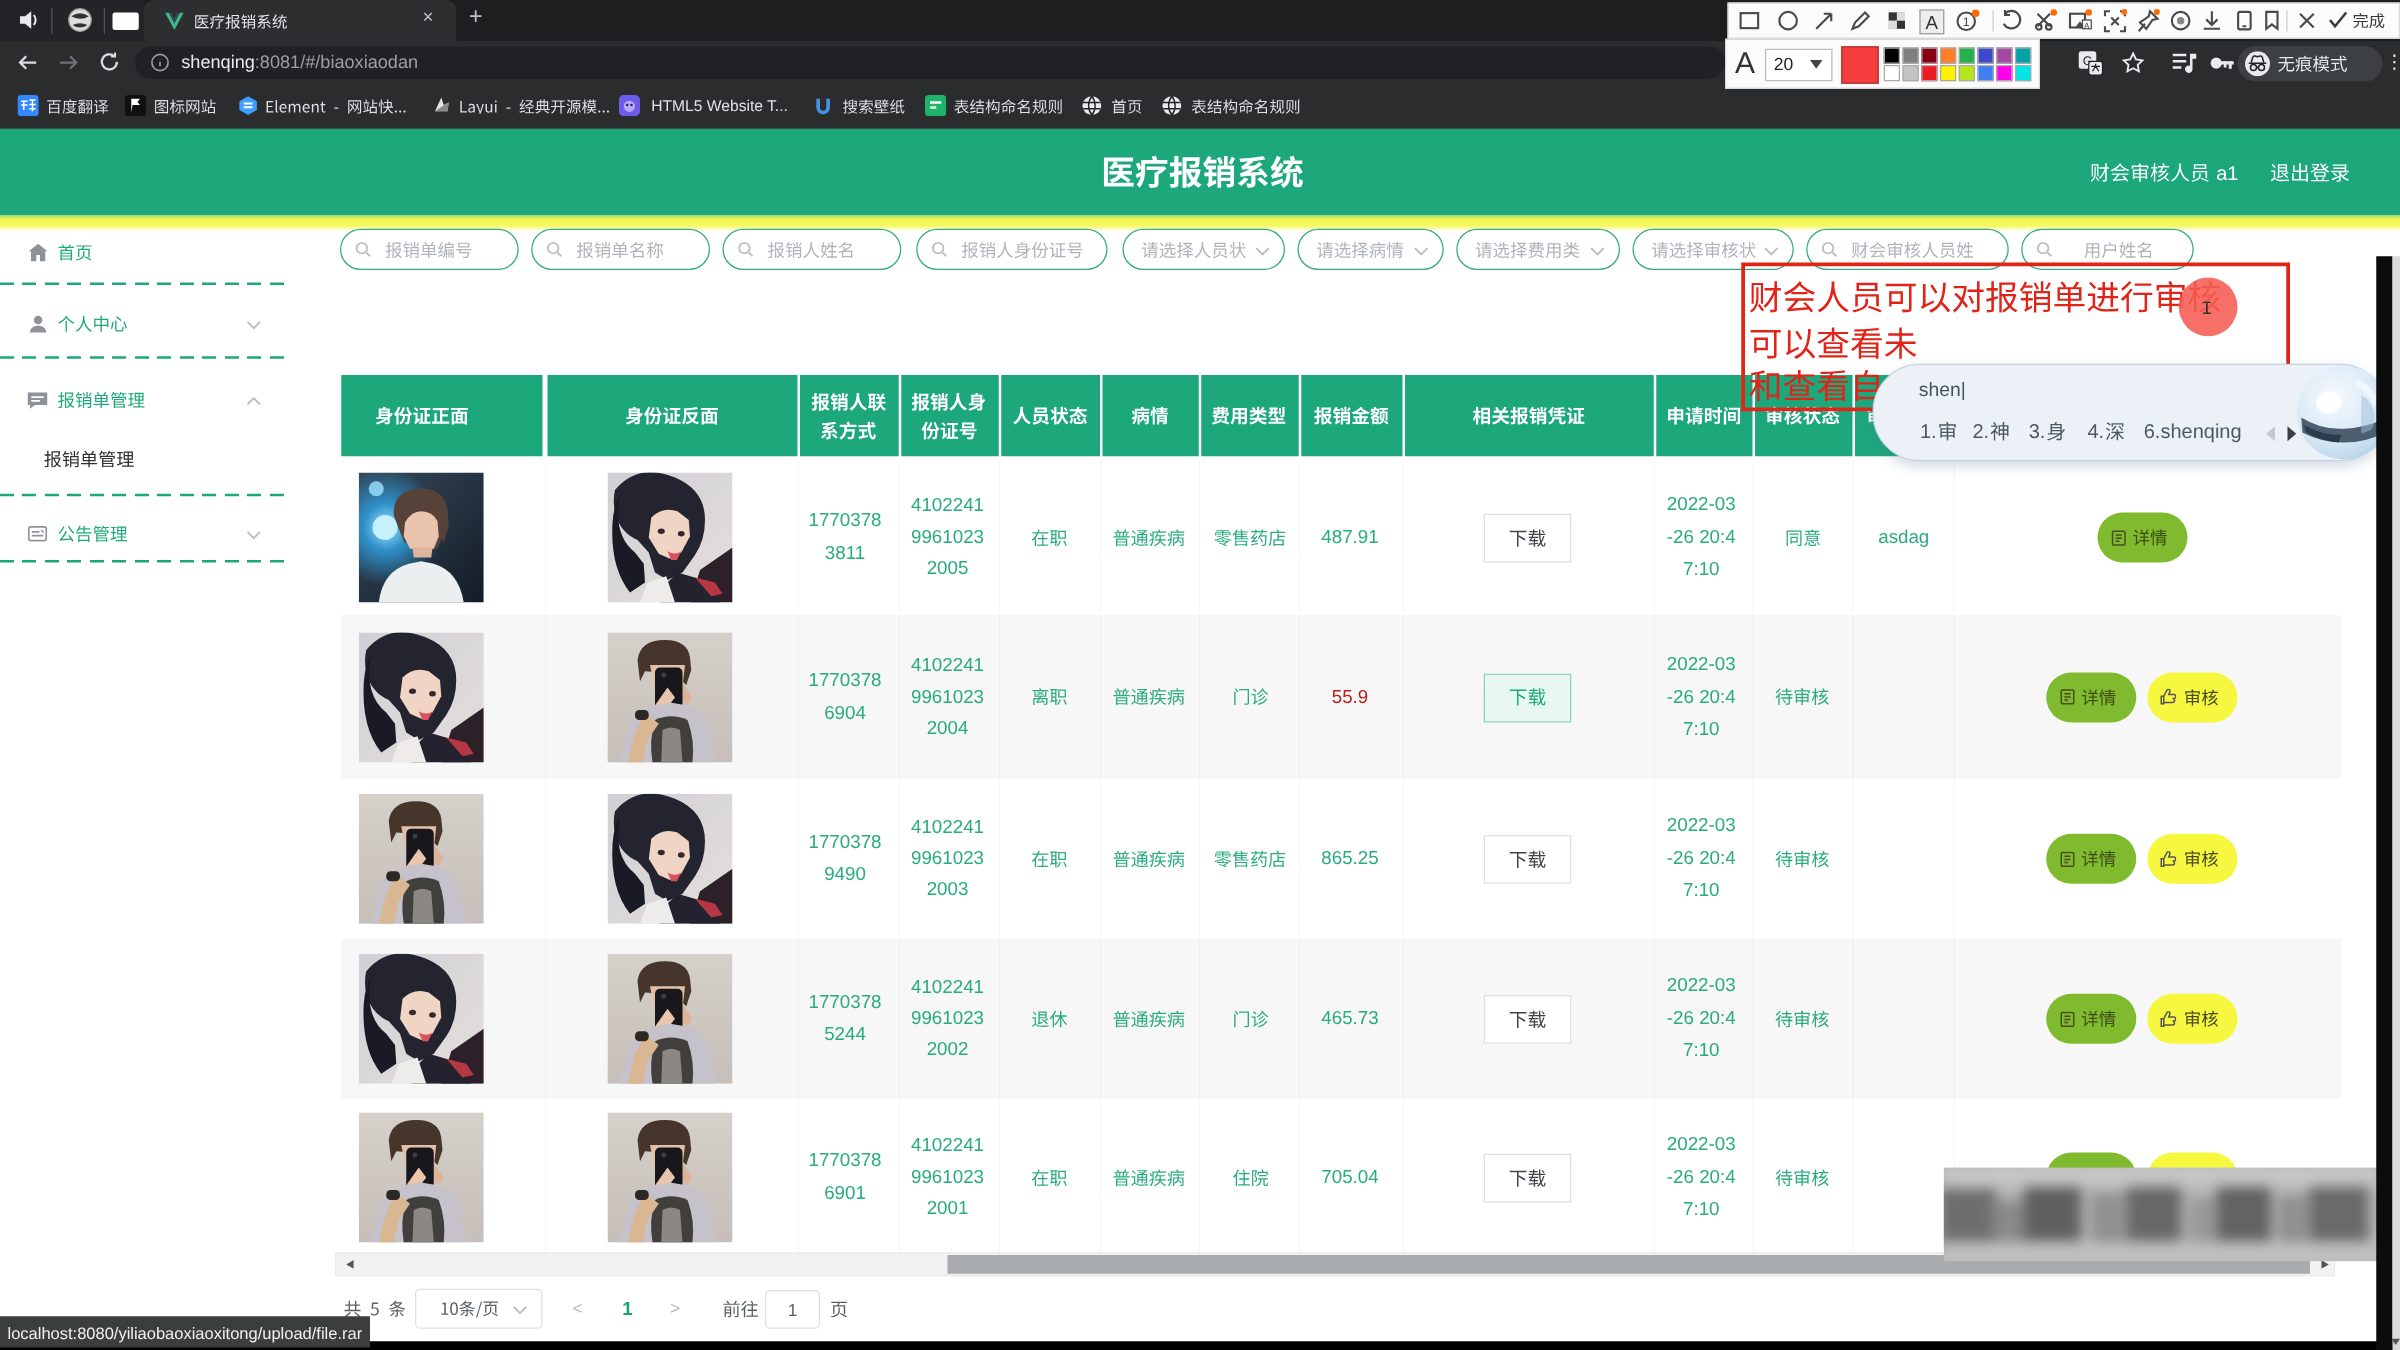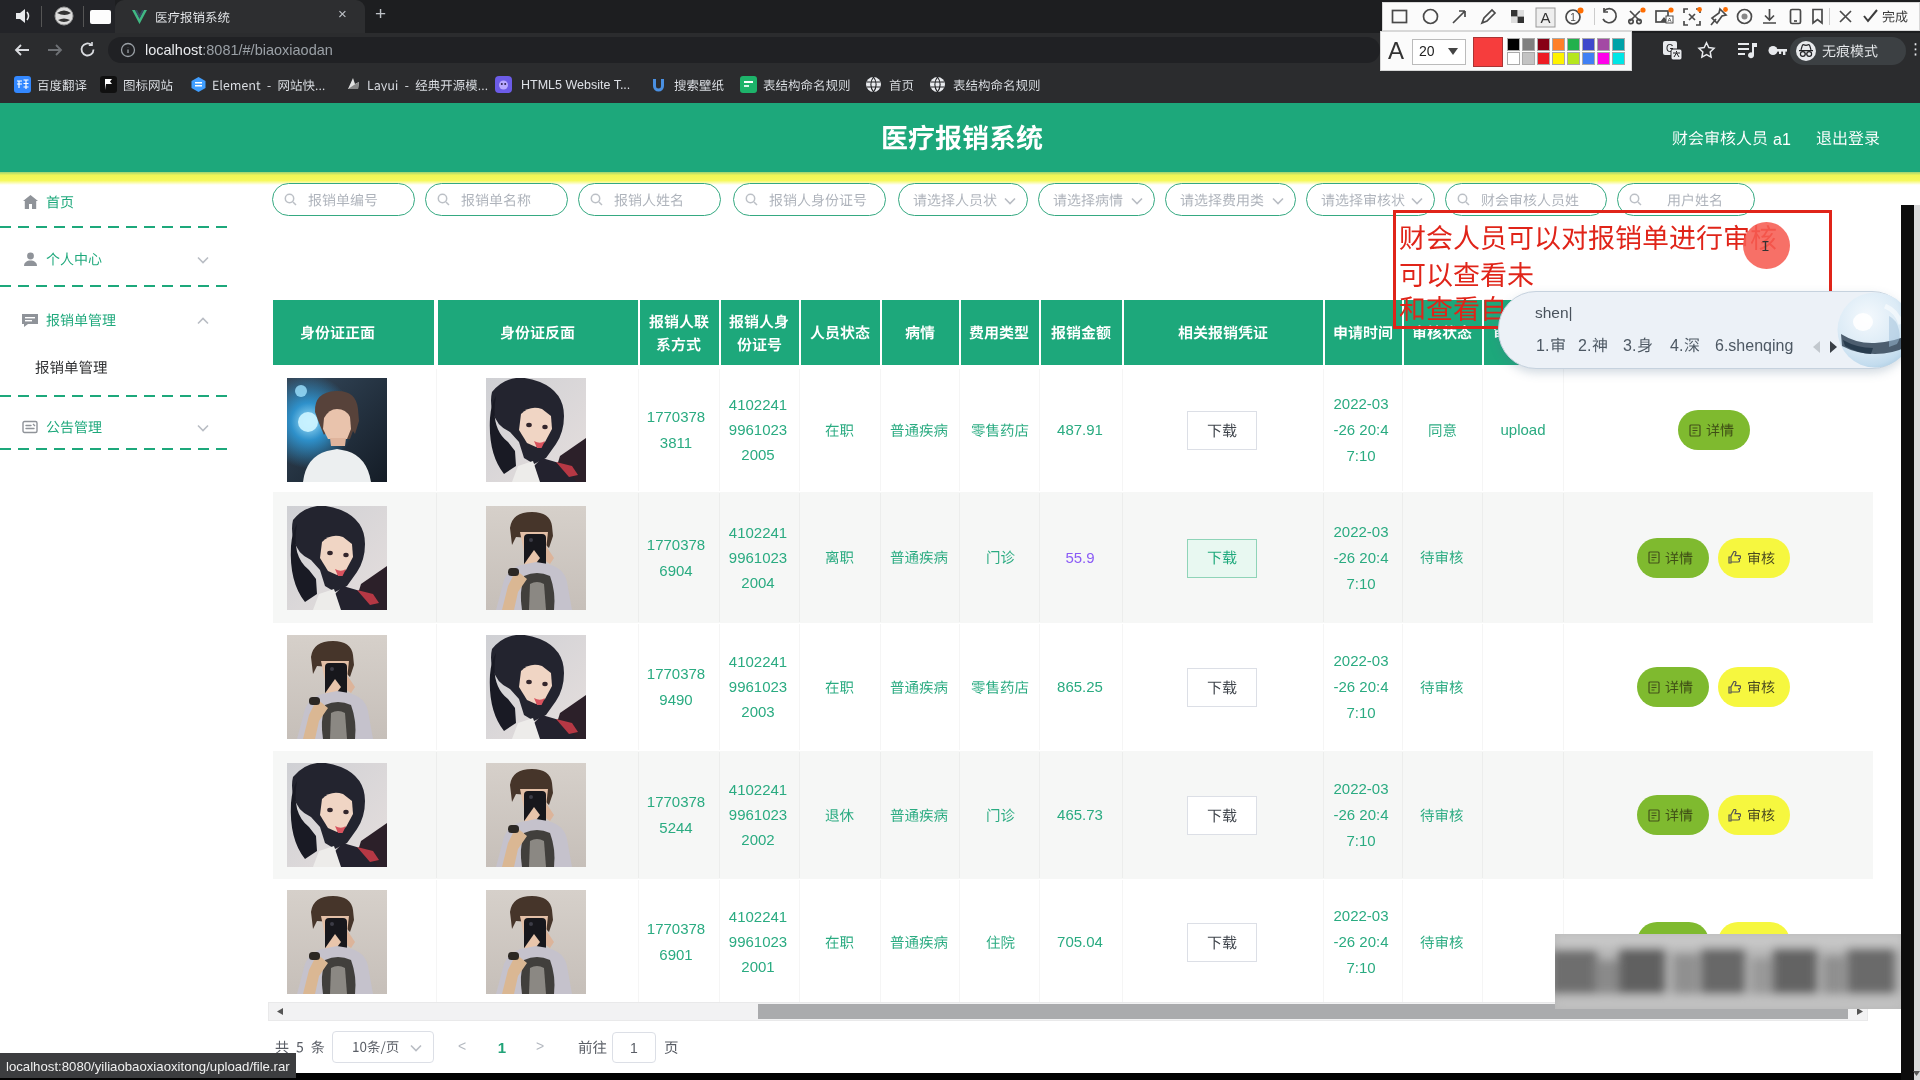--- a/index.html
+++ b/index.html
@@ -211,21 +211,21 @@
   </svg>
 <svg style="position:absolute;left:79px;top:41px" width="17" height="17" viewBox="0 0 17 17" stroke="#dadce0" stroke-width="1.8" fill="none">
     <path d="M14.5 8.5a6 6 0 1 1-2-4.5"></path>
     <path d="M13 1v3.2h-3.2" stroke-width="1.6"></path>
   </svg>
 <div style="position:absolute;left:108px;top:37px;width:1272px;height:26px;background:#202124;border-radius:13px;"></div>
 <svg style="position:absolute;left:120px;top:42px" width="16" height="16" viewBox="0 0 16 16" fill="none" stroke="#9aa0a6" stroke-width="1.3">
     <circle cx="8" cy="8" r="6.5"></circle>
     <path d="M8 7.5V11M8 5.2v.2"></path>
   </svg>
-<div style="position:absolute;top:39.6px;font:14.5px 'Liberation Sans', sans-serif;color:#e8eaed;line-height:20.88px;white-space:pre;left:145.0px;"><span style="color:#e8eaed">localhost</span><span style="color:#9aa0a6">:8081/#/biaoxiaodan</span></div>
+<div style="position:absolute;top:39.6px;font:14.5px 'Liberation Sans', sans-serif;color:#e8eaed;line-height:20.88px;white-space:pre;left:145.0px;"><span style="color:#e8eaed">shenqing</span><span style="color:#9aa0a6">:8081/#/biaoxiaodan</span></div>
 <div style="position:absolute;left:0px;top:67px;width:1920px;height:36px;background:#2b2c2e;"></div>
 <div style="position:absolute;left:14px;top:76px;line-height:0"><svg width="17" height="17" viewBox="0 0 17 17">
       <rect width="17" height="17" rx="3" fill="#3388ff"></rect>
       <path d="M3 5h5M3 8h5M5 5v7M9.5 4h5M12 4v9M9.5 7.5h5M9.5 11h5" stroke="#fff" stroke-width="1.2" fill="none"></path>
     </svg></div>
 <div style="position:absolute;left:37.0px;top:78.8px;line-height:0"><svg width="50.0" height="12.5" viewBox="0 -220 1000 250" fill="#dee1e6">
       <use href="#r767e" x="0"></use>
       <use href="#r5ea6" x="250"></use>
       <use href="#r7ffb" x="500"></use>
       <use href="#r8bd1" x="750"></use>
@@ -860,21 +860,21 @@
       <use href="#r4e0b" x="0"></use>
       <use href="#r8f7d" x="250"></use>
     </svg></div>
 <div style="position:absolute;top:393.2px;font:15px 'Liberation Sans', sans-serif;color:#2aab81;line-height:21.6px;white-space:pre;left:1361.0px;transform:translateX(-50%);">2022-03</div>
 <div style="position:absolute;top:419.2px;font:15px 'Liberation Sans', sans-serif;color:#2aab81;line-height:21.6px;white-space:pre;left:1361.0px;transform:translateX(-50%);">-26 20:4</div>
 <div style="position:absolute;top:445.2px;font:15px 'Liberation Sans', sans-serif;color:#2aab81;line-height:21.6px;white-space:pre;left:1361.0px;transform:translateX(-50%);">7:10</div>
 <div style="position:absolute;left:1427.5px;top:422.8px;line-height:0"><svg width="29.0" height="14.5" viewBox="0 -220 500 250" fill="#2aab81">
       <use href="#r540c" x="0"></use>
       <use href="#r610f" x="250"></use>
     </svg></div>
-<div style="position:absolute;top:419.2px;font:15px 'Liberation Sans', sans-serif;color:#2aab81;line-height:21.6px;white-space:pre;left:1523.0px;transform:translateX(-50%);">upload</div>
+<div style="position:absolute;top:419.2px;font:15px 'Liberation Sans', sans-serif;color:#2aab81;line-height:21.6px;white-space:pre;left:1523.0px;transform:translateX(-50%);">asdag</div>
 <div style="position:absolute;left:1678px;top:410px;width:72px;height:40px;background:#7fba2f;border-radius:20px;"></div>
 <svg style="position:absolute;left:1689px;top:423.5px" width="12" height="13" viewBox="0 0 12 13" fill="none" stroke="#44511b" stroke-width="1.2">
     <rect x="1" y="1" width="10" height="11" rx="1"></rect>
     <path d="M3.5 4h5M3.5 6.5h5M3.5 9h3"></path>
   </svg>
 <div style="position:absolute;left:1706.0px;top:423.0px;line-height:0"><svg width="28.0" height="14.0" viewBox="0 -220 500 250" fill="#3e4d15">
       <use href="#r8be6" x="0"></use>
       <use href="#r60c5" x="250"></use>
     </svg></div>
 <div style="position:absolute;left:273px;top:492px;width:1600px;height:131px;background:#f6f7f6;"></div>
@@ -941,21 +941,21 @@
 <div style="position:absolute;left:890.0px;top:550.2px;line-height:0"><svg width="58.0" height="14.5" viewBox="0 -220 1000 250" fill="#2aab81">
       <use href="#r666e" x="0"></use>
       <use href="#r901a" x="250"></use>
       <use href="#r75be" x="500"></use>
       <use href="#r75c5" x="750"></use>
     </svg></div>
 <div style="position:absolute;left:985.5px;top:550.2px;line-height:0"><svg width="29.0" height="14.5" viewBox="0 -220 500 250" fill="#2aab81">
       <use href="#r95e8" x="0"></use>
       <use href="#r8bca" x="250"></use>
     </svg></div>
-<div style="position:absolute;top:546.7px;font:15px 'Liberation Sans', sans-serif;color:#8b5cf6;line-height:21.6px;white-space:pre;left:1080.0px;transform:translateX(-50%);">55.9</div>
+<div style="position:absolute;top:546.7px;font:15px 'Liberation Sans', sans-serif;color:#b91c1c;line-height:21.6px;white-space:pre;left:1080.0px;transform:translateX(-50%);">55.9</div>
 <div style="position:absolute;left:1187px;top:538.5px;width:70px;height:39px;background:#e8f8f1;border:1px solid #8fd4b8;box-sizing:border-box;"></div>
 <div style="position:absolute;left:1207.0px;top:550.0px;line-height:0"><svg width="30.0" height="15.0" viewBox="0 -220 500 250" fill="#1da87b">
       <use href="#r4e0b" x="0"></use>
       <use href="#r8f7d" x="250"></use>
     </svg></div>
 <div style="position:absolute;top:520.7px;font:15px 'Liberation Sans', sans-serif;color:#2aab81;line-height:21.6px;white-space:pre;left:1361.0px;transform:translateX(-50%);">2022-03</div>
 <div style="position:absolute;top:546.7px;font:15px 'Liberation Sans', sans-serif;color:#2aab81;line-height:21.6px;white-space:pre;left:1361.0px;transform:translateX(-50%);">-26 20:4</div>
 <div style="position:absolute;top:572.7px;font:15px 'Liberation Sans', sans-serif;color:#2aab81;line-height:21.6px;white-space:pre;left:1361.0px;transform:translateX(-50%);">7:10</div>
 <div style="position:absolute;left:1420.2px;top:550.2px;line-height:0"><svg width="43.5" height="14.5" viewBox="0 -220 750 250" fill="#2aab81">
       <use href="#r5f85" x="0"></use>

